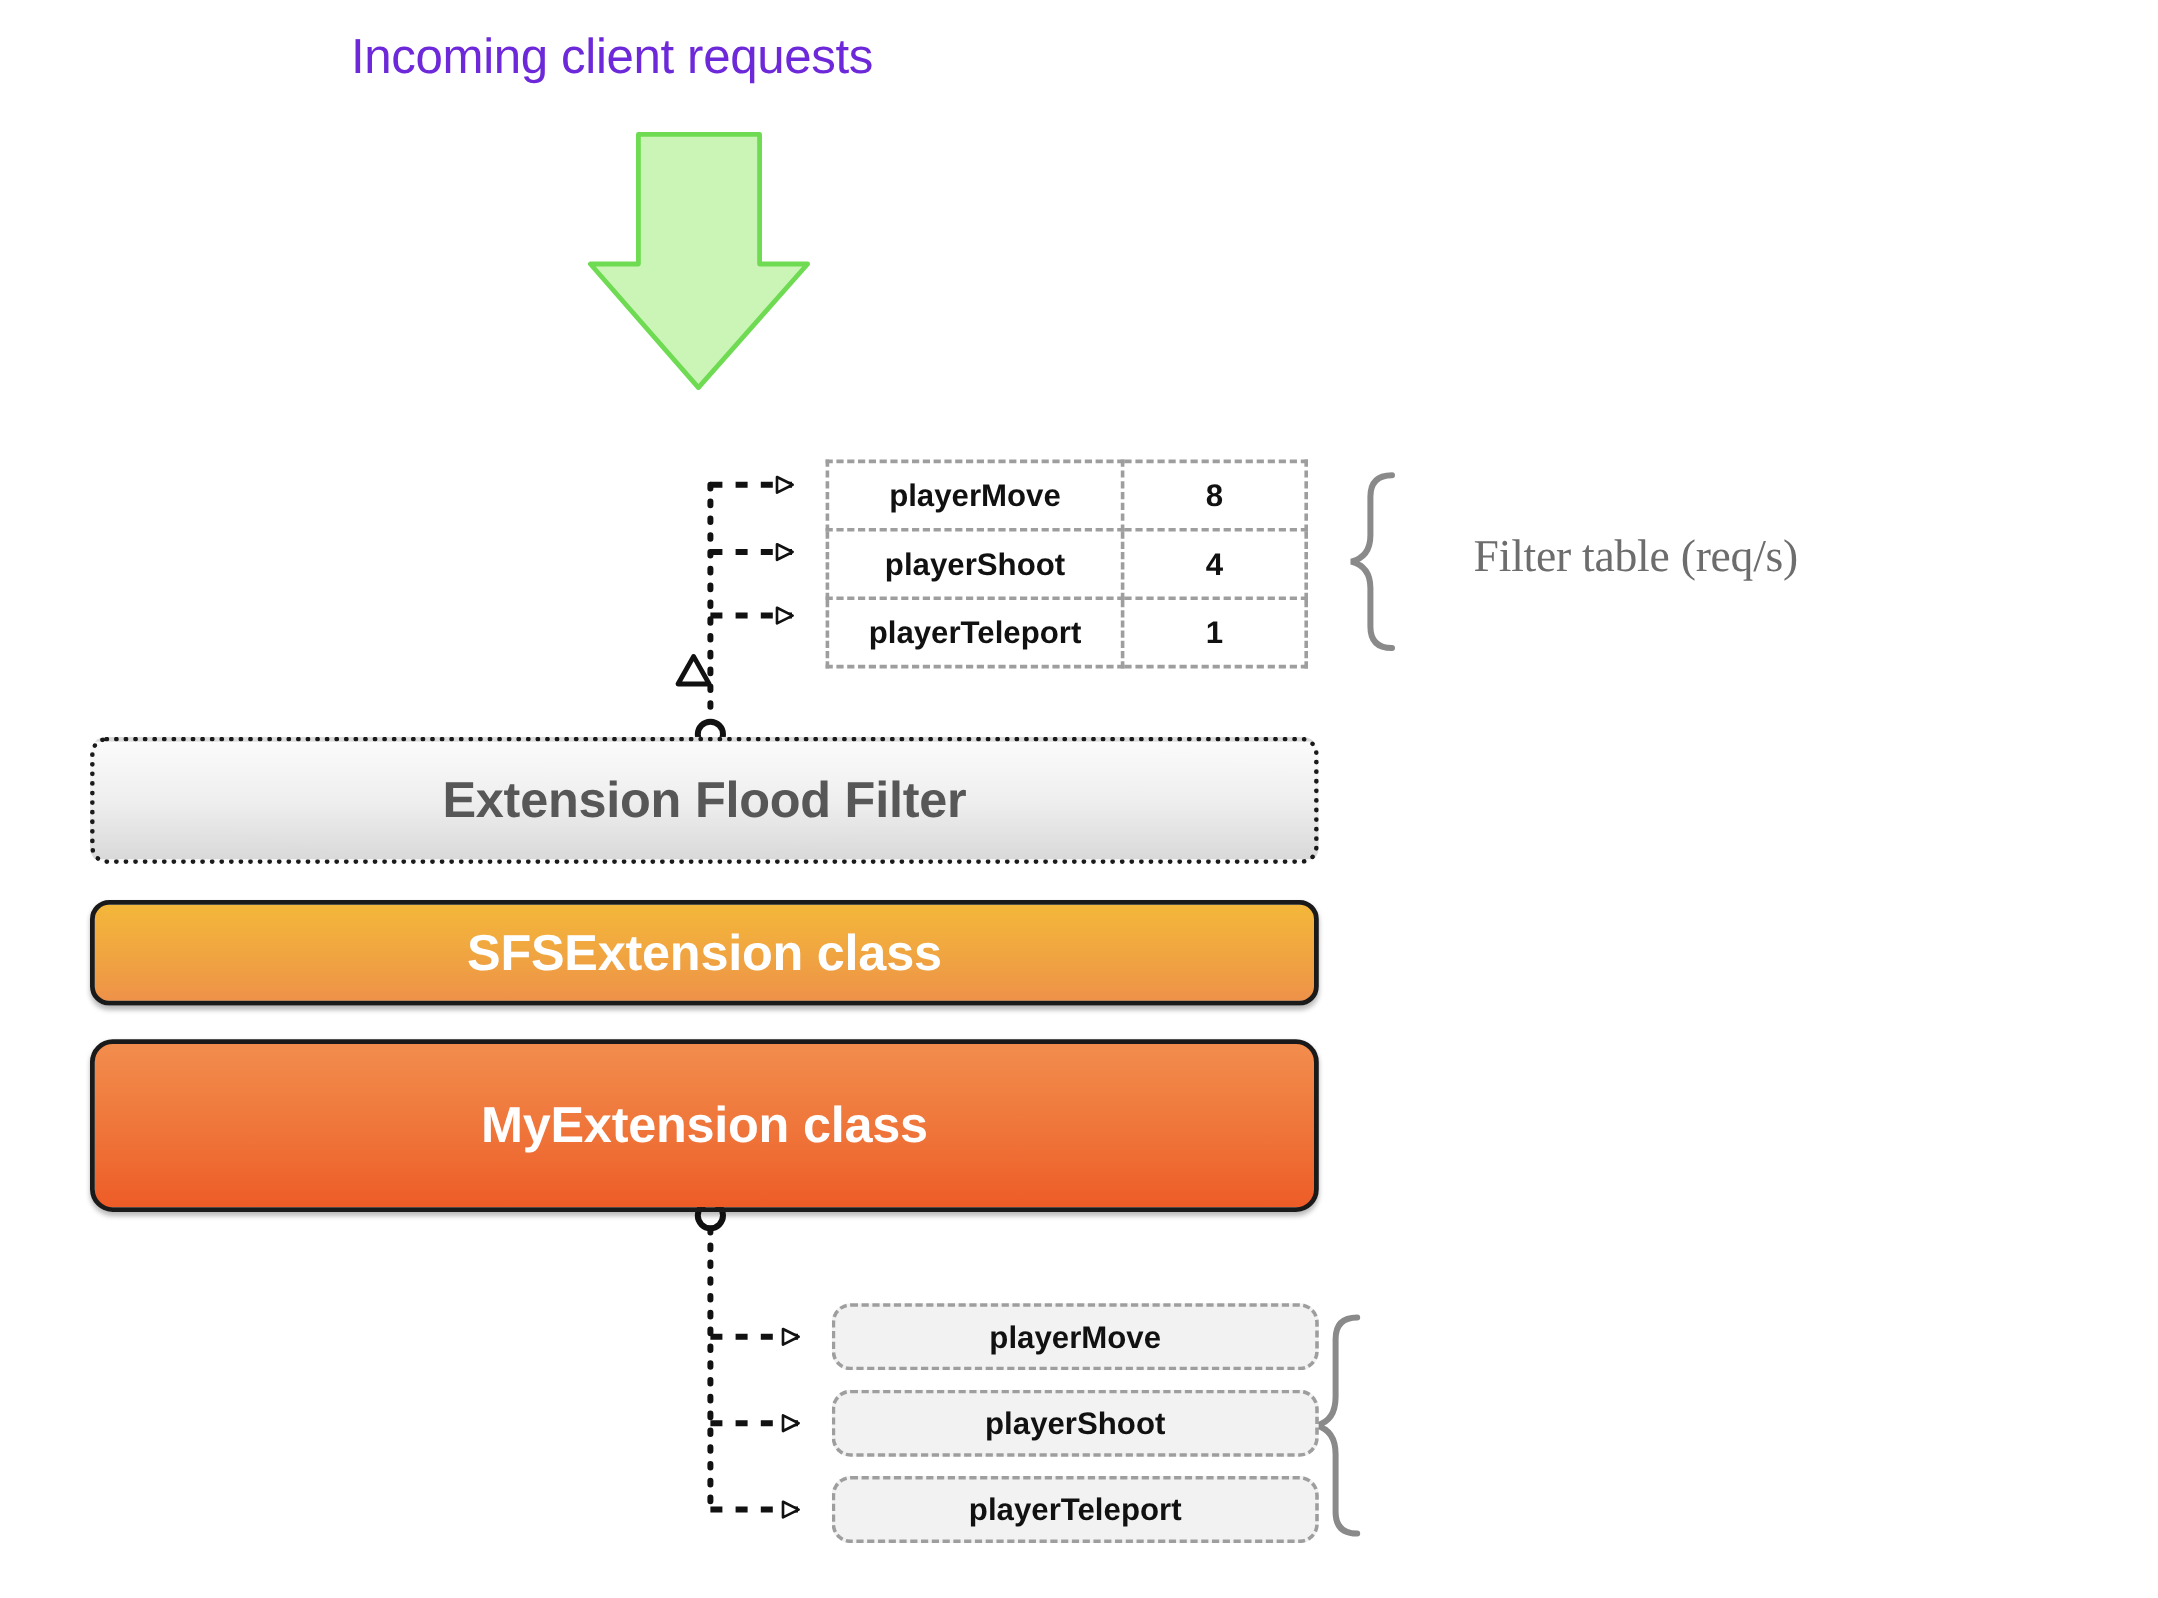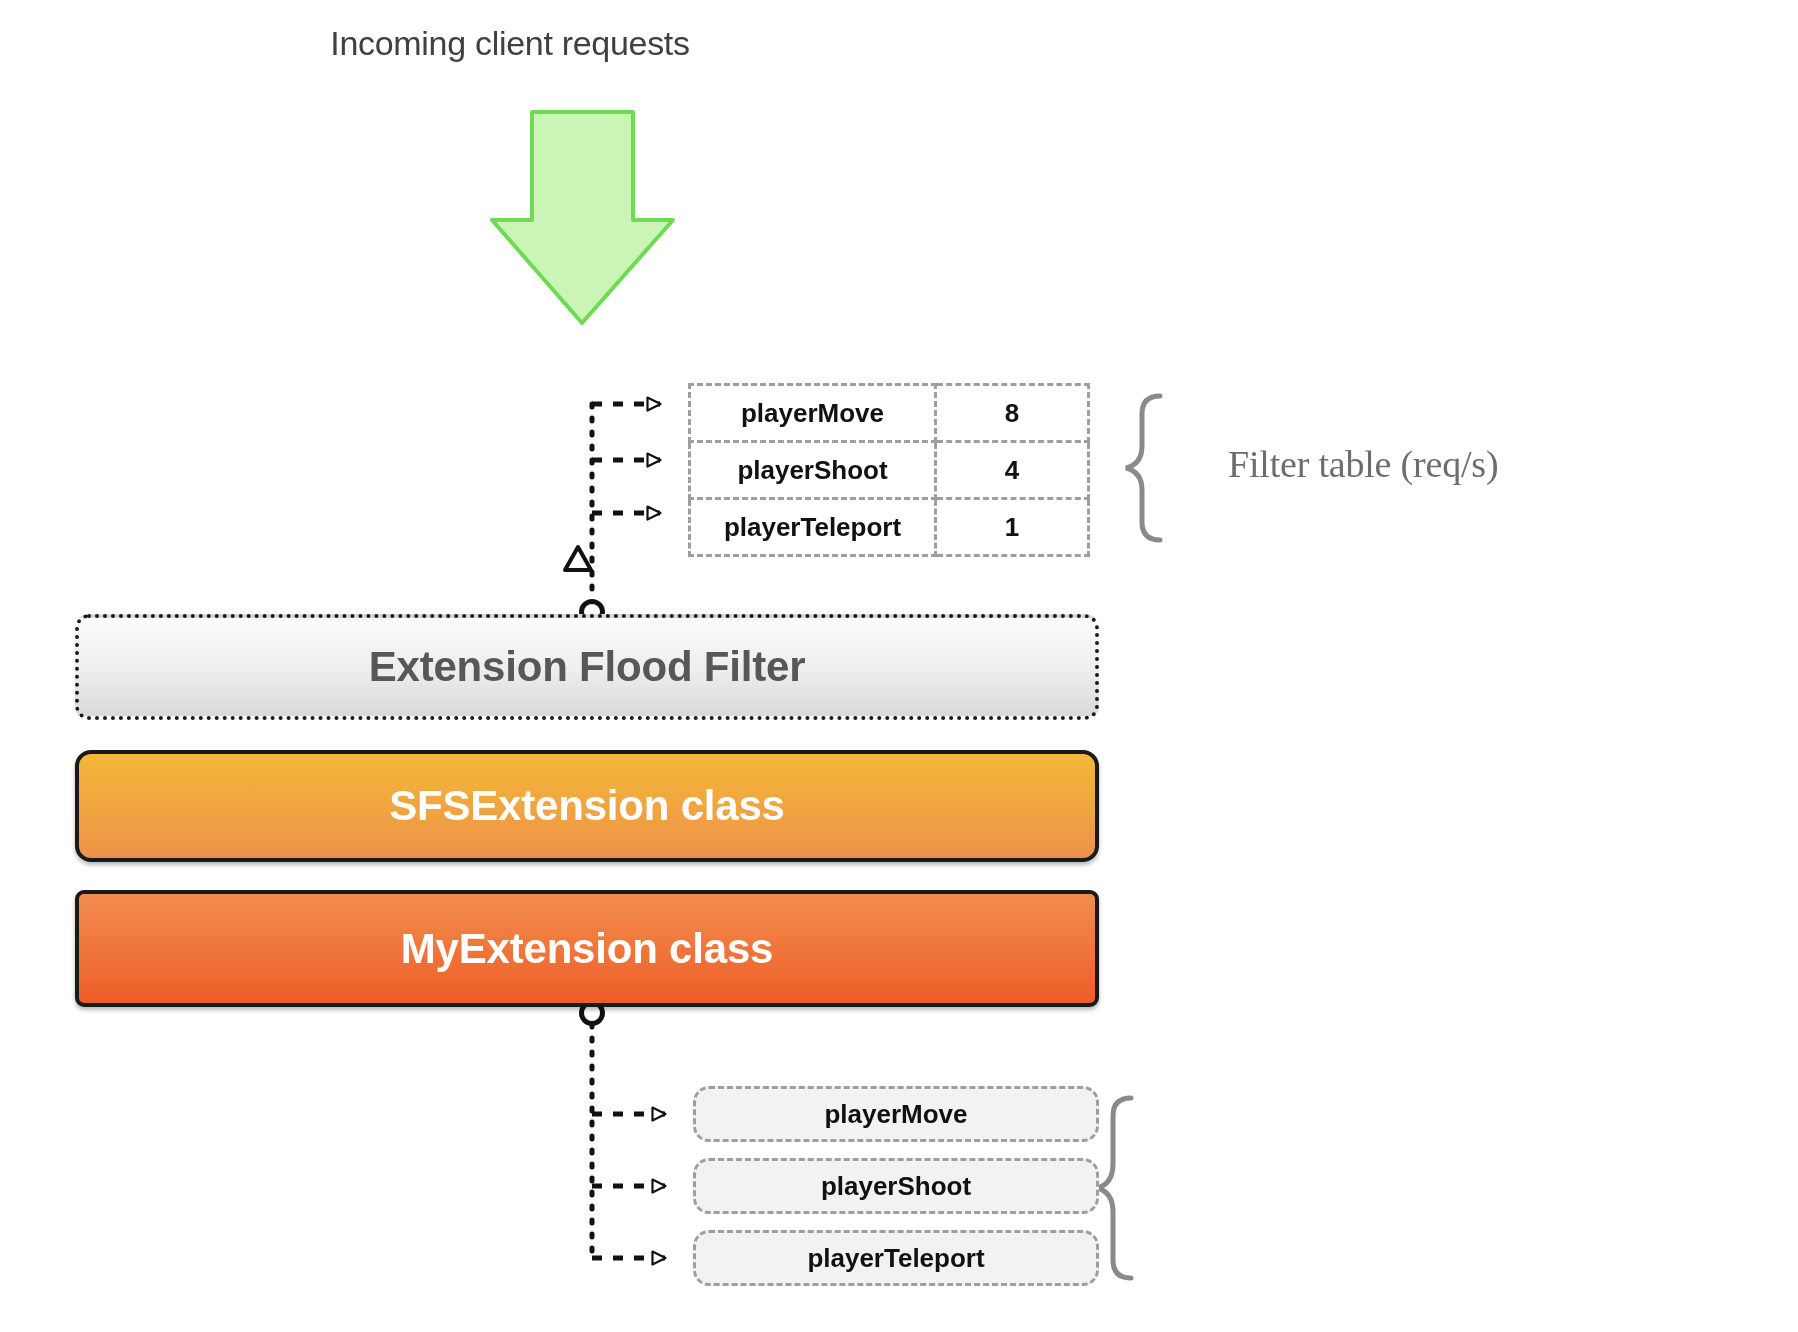--- a/index.html
+++ b/index.html
@@ -20,22 +20,22 @@
     overflow: hidden;
   }
 
   
   #diagram-title {
     position: absolute;
     left: 0;
     top: 24px;
     width: 1020px;
     text-align: center;
-    font-size: 34px;
-    color: #404040;
+    font-size: 41px;
+    color: #6d28d9;
     letter-spacing: -0.3px;
     white-space: nowrap;
   }
 
   
   #incoming-arrow {
     position: absolute;
     left: 490px;
     top: 110px;
     width: 185px;
@@ -105,33 +105,33 @@
     top: 614px;
     height: 106px;
     border: 4px dotted #1a1a1a;
     border-radius: 14px;
     background: linear-gradient(to bottom, #fbfbfb 0%, #eeeeee 52%, #d9d9d9 100%);
   }
   #flood-filter-box .layer-label { color: #575757; }
 
   #sfsextension-box {
     top: 750px;
-    height: 112px;
+    height: 88px;
     border: 4px solid #1a1a1a;
     border-radius: 16px;
     background: linear-gradient(to bottom, #f4b73a 0%, #f0a441 55%, #ee9149 100%);
     box-shadow: 0 3px 4px rgba(0,0,0,0.28);
   }
   #sfsextension-box .layer-label { color: #ffffff; }
 
   #myextension-box {
-    top: 890px;
-    height: 117px;
+    top: 866px;
+    height: 144px;
     border: 4px solid #1a1a1a;
-    border-radius: 9px;
+    border-radius: 19px;
     background: linear-gradient(to bottom, #f28d4d 0%, #ef7439 55%, #ee5c27 100%);
     box-shadow: 0 3px 4px rgba(0,0,0,0.28);
   }
   #myextension-box .layer-label { color: #ffffff; }
 
   
   .handler-pill {
     position: absolute;
     left: 693px;
     width: 406px;

